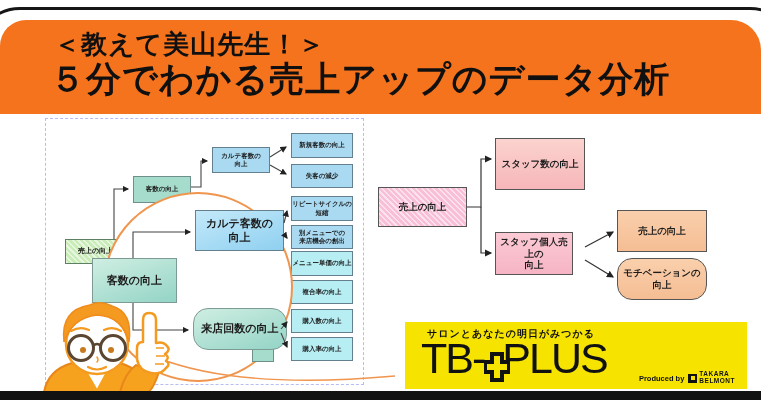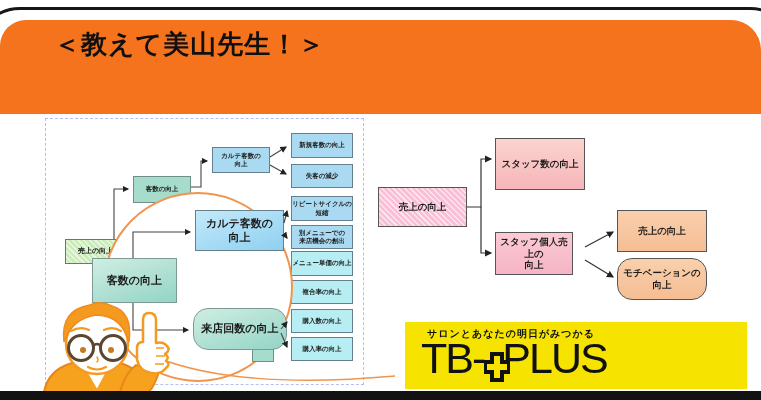--- a/index.html
+++ b/index.html
@@ -59,20 +59,21 @@
 </style>
 </head>
 <body>
 
 <div class="page">
 
   <div class="frame-arc"></div>
 
   <div class="banner">
     <div class="kicker">＜教えて美山先生！＞</div>
+    <div class="title">５分でわかる売上アップのデータ分析</div>
   </div>
 
   <div class="canvas-border"></div>
 
   <svg class="conn c-base">
     <defs>
       <marker id="mk1" markerWidth="7" markerHeight="7" refX="5" refY="3" orient="auto">
         <path d="M0,0 L6,3 L0,6 Z" fill="#222"></path>
       </marker>
     </defs>
@@ -151,20 +152,29 @@
     <div class="tagline">サロンとあなたの明日がみつかる</div>
     <div class="brand">
       <span>TB-</span>
       <span class="pluswrap">
         <svg width="26" height="34" viewBox="0 0 26 34">
           <path d="M8,4 H18 V12 H25 V22 H18 V30 H8 V22 H1 V12 H8 Z" fill="#F6E400" stroke="#111" stroke-width="4" stroke-linejoin="miter"></path>
         </svg>
       </span>
       <span class="after">PLUS</span>
     </div>
+    <div class="producer">
+      <span class="prodby">Produced by</span>
+      <span class="maker">
+        <span class="maker-ico"></span>
+        <span class="maker-txt"><span>TAKARA</span><br>
+          <span>BELMONT</span>
+        </span>
+      </span>
+    </div>
   </div>
 
   <div class="charwrap">
     <svg width="360" height="94" viewBox="0 0 360 94">
 
       <path d="M118,60 Q200,92 355,78" fill="none" stroke="#F0954E" stroke-width="1.4"></path>
 
       <path d="M4,94 Q8,72 32,65 L57,80 L80,65 Q104,72 108,94 Z" fill="#F6A21E" stroke="#E8861A" stroke-width="2"></path>
       <path d="M42,66 L57,92 L71,66 L57,76 Z" fill="#ffffff" stroke="#F6A21E" stroke-width="1.5"></path>
 

